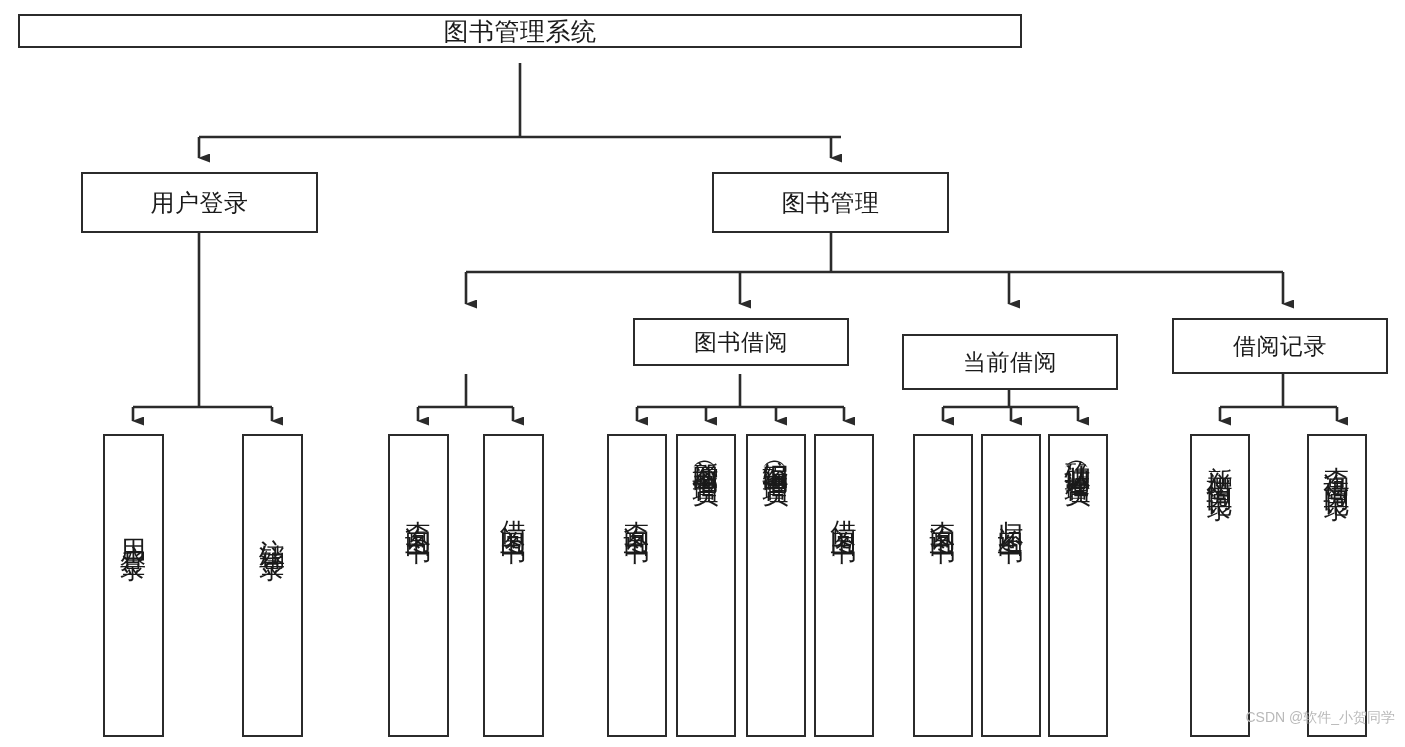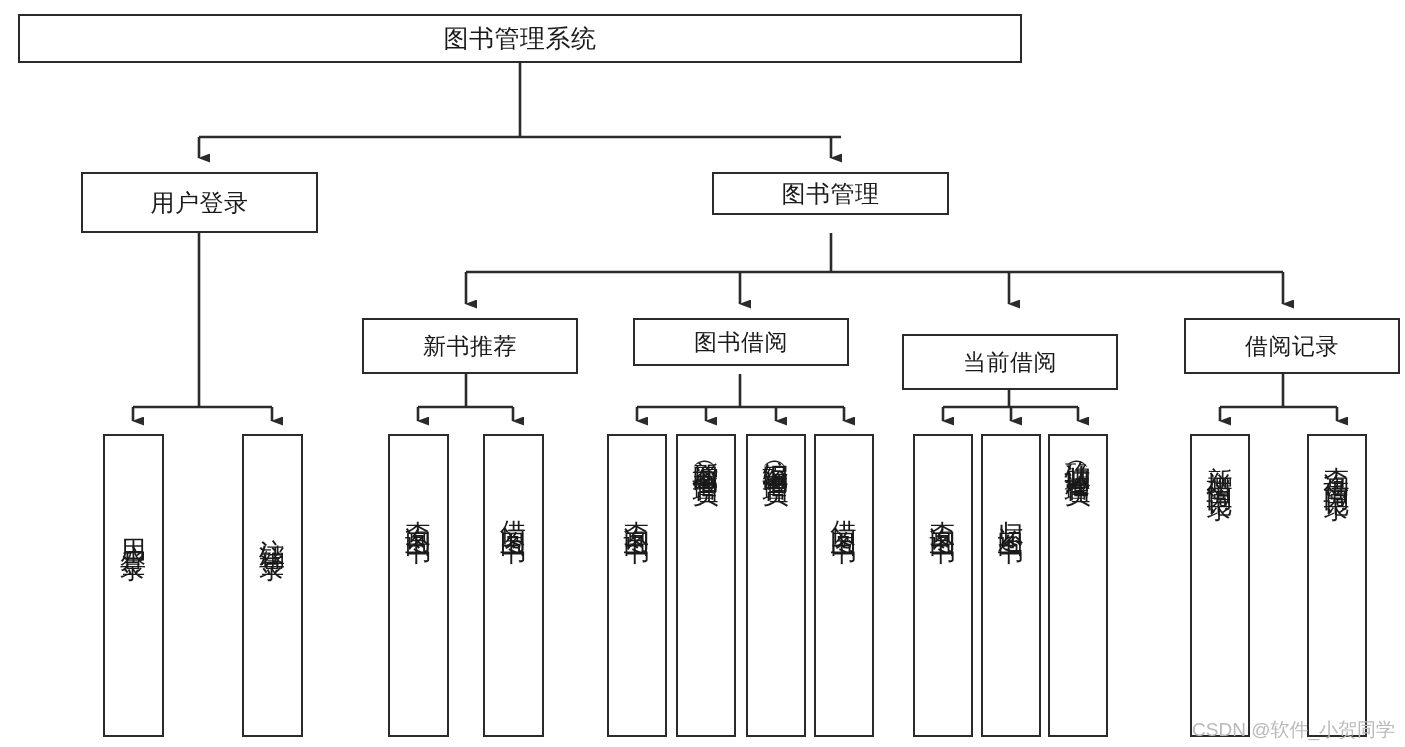--- a/index.html
+++ b/index.html
@@ -69,22 +69,22 @@
   .leaf-box.leaf-long .node-label {
     margin-top: 6px;
   }
   .leaf-box.leaf-xlong .node-label {
     margin-top: 0px;
     letter-spacing: 3px;
   }
   .watermark {
     position: absolute;
     right: 10px;
-    bottom: 4px;
-    font-size: 19px;
+    bottom: 20px;
+    font-size: 14px;
     color: #b9b9b9;
     white-space: nowrap;
     pointer-events: none;
   }
 </style>
 </head>
 <body>
 
 <div id="diagram-root">
 
@@ -131,41 +131,38 @@
       <path d="M1011,407 L1011,421" marker-end="url(#arrowhead)"></path>
       <path d="M1078,407 L1078,421" marker-end="url(#arrowhead)"></path>
 
       <path d="M1283,374 L1283,407"></path>
       <path d="M1220,407 L1337,407"></path>
       <path d="M1220,407 L1220,421" marker-end="url(#arrowhead)"></path>
       <path d="M1337,407 L1337,421" marker-end="url(#arrowhead)"></path>
     </g>
   </svg>
 
-  <div class="node-box lvl-root" style="left:18px; top:14px; width:1004px; height:49px;">
+  <div class="node-box lvl-root" style="left:18px; top:14px; width:1004px; height:34px;">
     <span class="node-label">图书管理系统</span>
   </div>
 
   <div class="node-box lvl-2" style="left:81px; top:172px; width:237px; height:61px;">
     <span class="node-label">用户登录</span>
   </div>
-  <div class="node-box lvl-2" style="left:712px; top:172px; width:237px; height:43px;">
+  <div class="node-box lvl-2" style="left:712px; top:172px; width:237px; height:61px;">
     <span class="node-label">图书管理</span>
   </div>
 
-  <div class="node-box lvl-3" style="left:362px; top:318px; width:216px; height:56px;">
-    <span class="node-label">新书推荐</span>
-  </div>
   <div class="node-box lvl-3" style="left:633px; top:318px; width:216px; height:48px;">
     <span class="node-label">图书借阅</span>
   </div>
   <div class="node-box lvl-3" style="left:902px; top:318px; width:216px; height:56px;margin-top:16px;">
     <span class="node-label">当前借阅</span>
   </div>
-  <div class="node-box lvl-3" style="left:1172px; top:318px; width:216px; height:56px;margin-left:12px;">
+  <div class="node-box lvl-3" style="left:1172px; top:318px; width:216px; height:56px;">
     <span class="node-label">借阅记录</span>
   </div>
 
   <div class="node-box leaf-box leaf-short" style="left:103px; top:434px; width:61px; height:303px;">
     <span class="node-label">用户登录</span>
   </div>
   <div class="node-box leaf-box leaf-short" style="left:242px; top:434px; width:61px; height:303px;">
     <span class="node-label">注销登录</span>
   </div>
 

